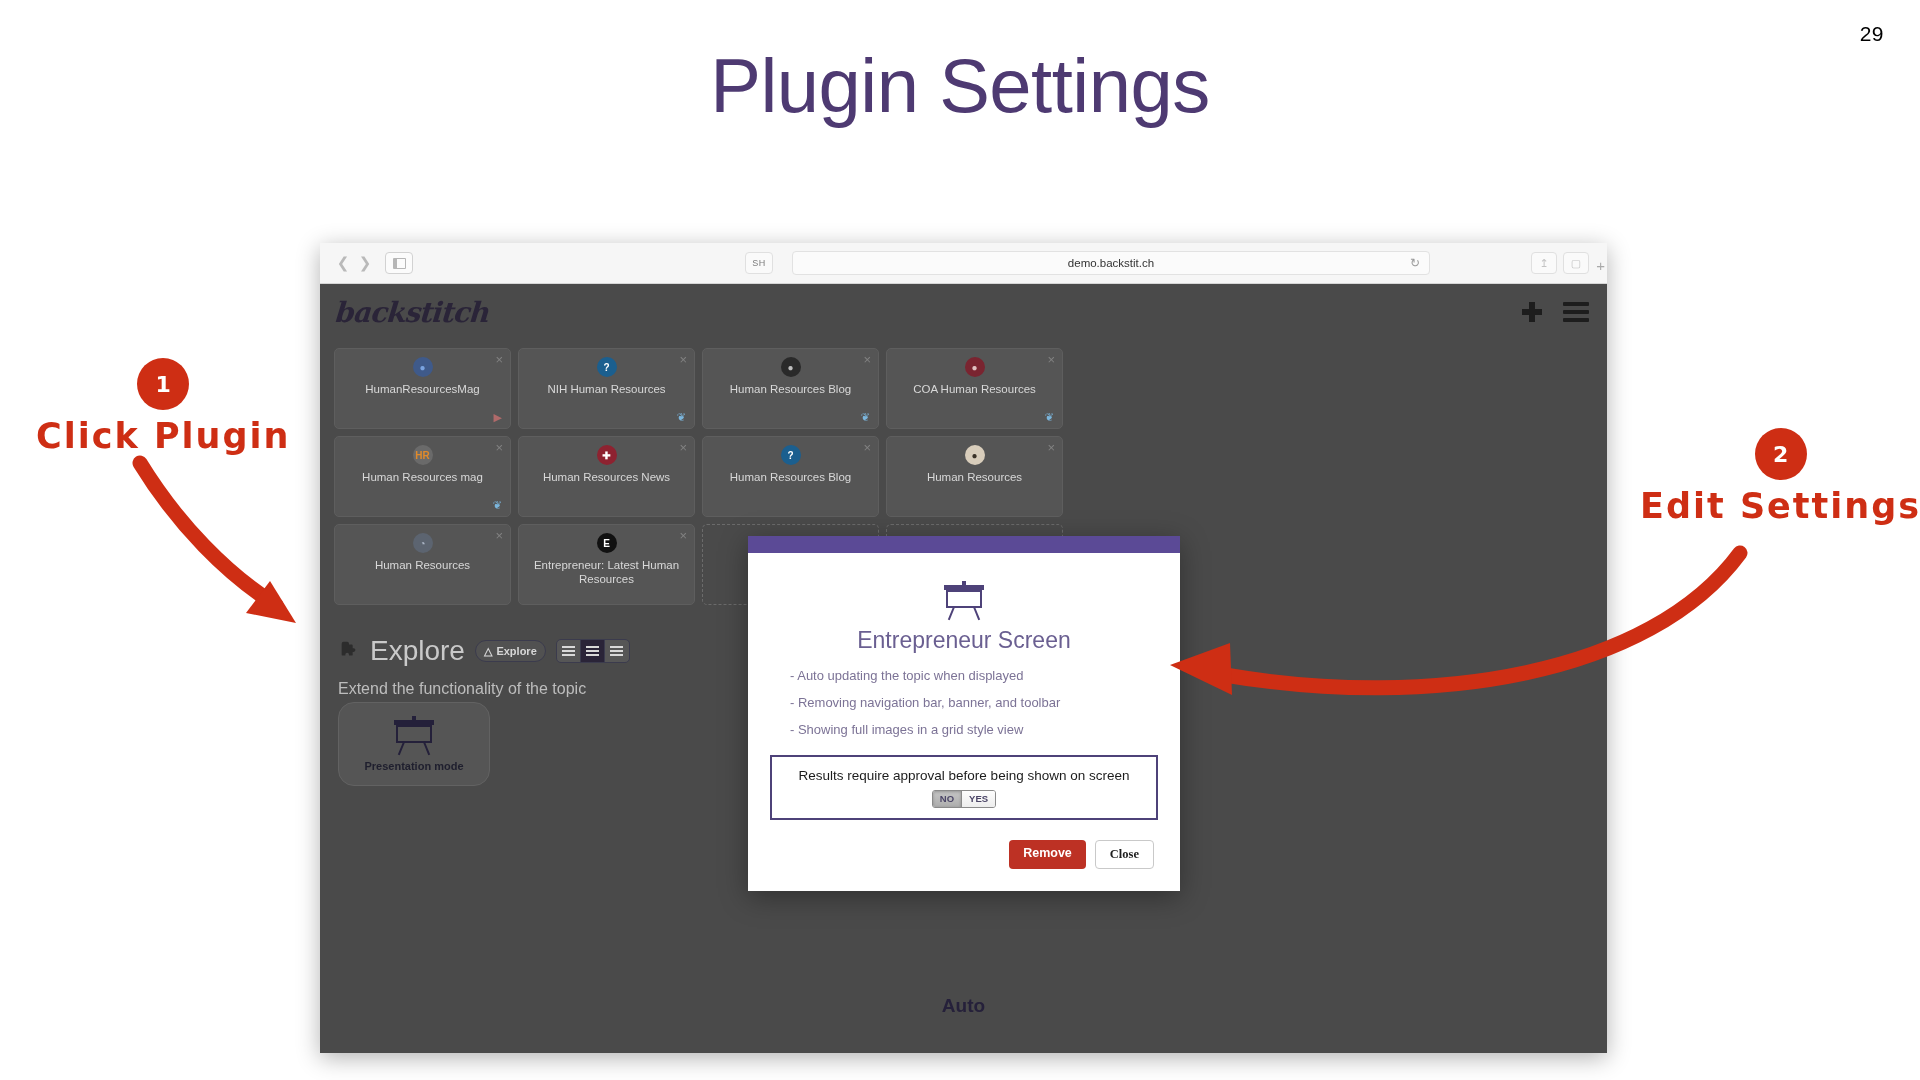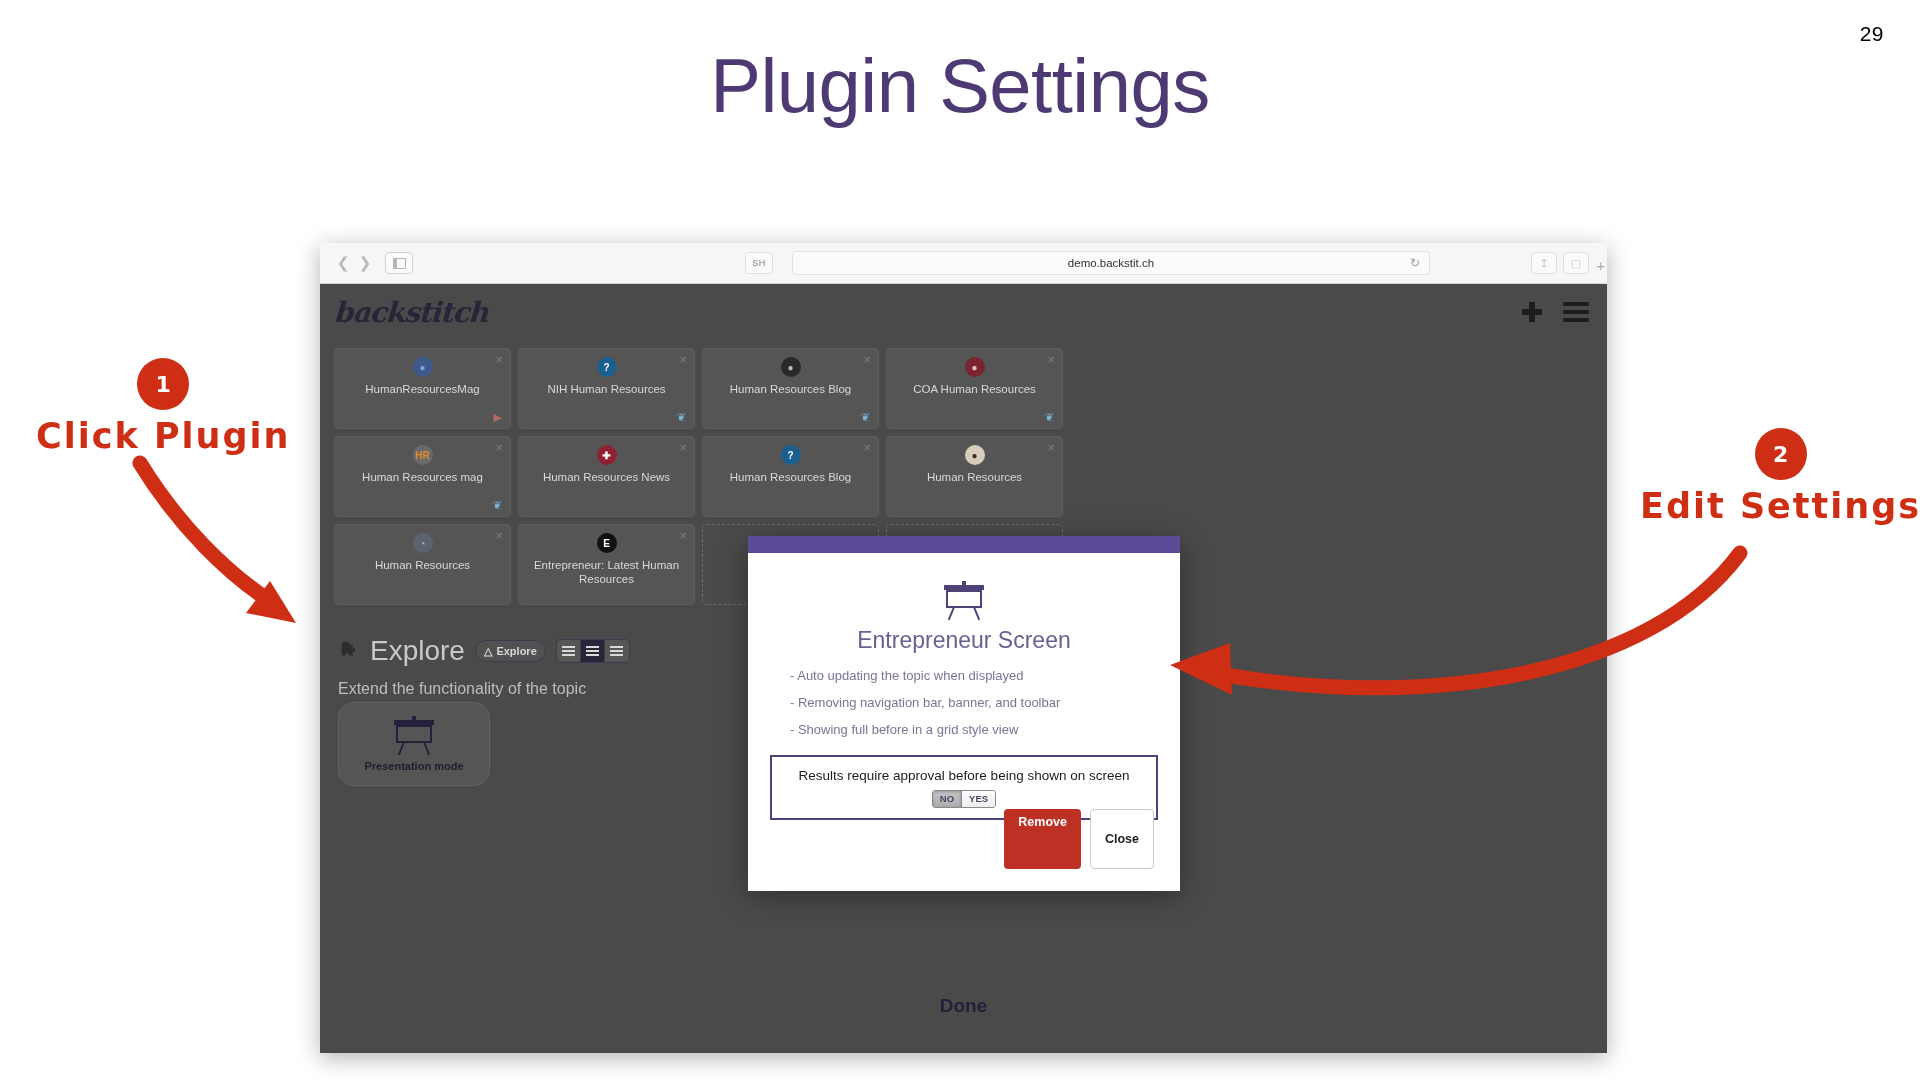--- a/index.html
+++ b/index.html
@@ -232,22 +232,22 @@
   .toggle div.on { background: linear-gradient(#c6c6c6,#adadad); box-shadow: inset 0 1px 3px rgba(0,0,0,.25); }
   .modal-actions {
     position: absolute; right: 26px; bottom: 22px;
     display:flex; gap: 9px;
   }
   .btn-remove {
     padding: 6px 14px; font-size: 12.5px; font-weight: bold; color: #fff;
     background: #bd3124; border-radius: 4px;
   }
   .btn-close {
-    padding: 22px 14px; font-size: 12.5px; font-weight: bold; color: #1e1e1e;
-    background: #fff; border: 1px solid #c9c9c9; border-radius: 4px;
+    padding: 6px 14px; font-size: 12.5px; font-weight: bold; color: #1e1e1e;
+    background: #fff; border: 1px solid #c9c9c9; border-radius: 4px; font-family: Liberation Serif, serif;
   }
 
   
   .anno { position: absolute; }
   .anno-badge {
     width: 52px; height: 52px; border-radius: 50%;
     background: #ce2e14; color: #fff;
     display:flex; align-items:center; justify-content:center;
     font-size: 22px; font-weight: bold;
     font-family: "DejaVu Sans", sans-serif;
@@ -397,37 +397,37 @@
         <span class="screen-ico" style="--ic:#24203a">
           <span class="knob"></span>
             <span class="bar"></span>
             <span class="box"></span>
           <span class="lg1"></span>
             <span class="lg2"></span>
         </span>
         <span class="plugin-card-label">Presentation mode</span>
       </div>
 
-      <div class="done-btn">Done</div>
+      <div class="done-btn">Auto</div>
 
       <div class="modal">
         <div class="modal-topbar"></div>
         <div class="modal-body">
           <span class="screen-ico modal-icon-wrap">
             <span class="knob"></span>
               <span class="bar"></span>
               <span class="box"></span>
             <span class="lg1"></span>
               <span class="lg2"></span>
           </span>
           <div class="modal-title">Entrepreneur Screen</div>
           <ul class="modal-bullets" id="modal-bullets">
               <li>- Auto updating the topic when displayed</li>
               <li>- Removing navigation bar, banner, and toolbar</li>
-              <li>- Showing full before in a grid style view</li>
+              <li>- Showing full images in a grid style view</li>
             </ul>
         </div>
         <div class="setting-box">
           <div class="setting-label">Results require approval before being shown on screen</div>
           <div class="toggle" id="approval-toggle">
               <div class="on">NO</div>
               <div>YES</div>
             </div>
         </div>
         <div class="modal-actions">

